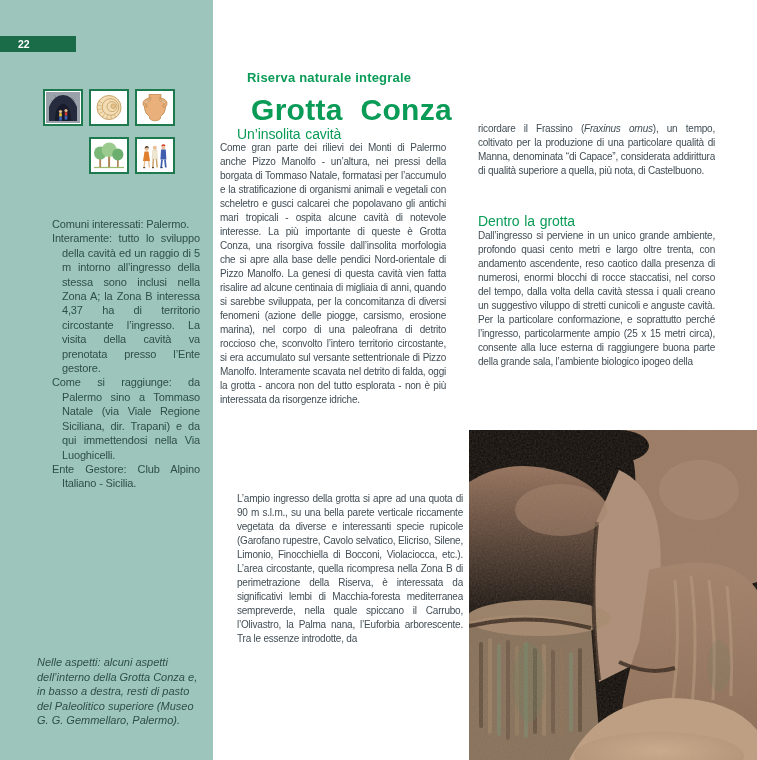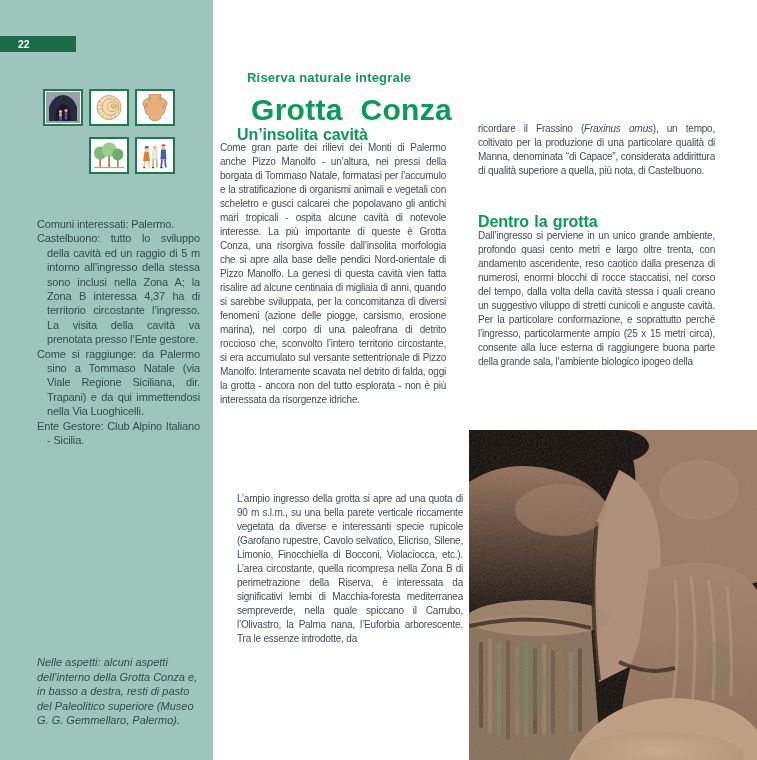--- a/index.html
+++ b/index.html
@@ -14,30 +14,30 @@
   .picto{position:absolute;width:40px;height:37px;background:#ffffff;
          border:2.5px solid #1d7a4e;box-sizing:border-box;padding:1px;}
   .picto svg{display:block;width:100%;height:100%;}
   #ic-cave{left:43px;top:89px}
   #ic-fossil{left:89px;top:89px}
   #ic-amphora{left:135px;top:89px}
   #ic-trees{left:89px;top:137px}
   #ic-visitors{left:135px;top:137px}
   .info{position:absolute;left:37px;top:217px;width:163px;color:#2e4f4b;
         font-size:11px;line-height:14.4px;letter-spacing:-0.15px;text-align:justify;}
-  .info .entry{padding-left:10px;text-indent:-10px;}
+  .info .entry{padding-left:10px;text-indent:-10px;margin-left:15px;}
   .caption{position:absolute;left:37px;top:655px;width:163px;color:#2e4f4b;
            font-size:11px;line-height:14.5px;font-style:italic;}
 
   
   .kicker{position:absolute;left:247px;top:62px;color:#0a9b57;font-weight:bold;
           font-size:13px;letter-spacing:0.2px;margin-top:8px;}
   .title{position:absolute;left:235px;top:77px;color:#0a9b57;font-weight:bold;
          font-size:30px;letter-spacing:0.3px;word-spacing:9px;}
-  .h2{position:absolute;color:#0a9b57;font-weight:bold;font-size:16px;
+  .h2{position:absolute;color:#0a9b57;font-weight:normal;font-size:14px;
       letter-spacing:-0.1px;word-spacing:1px;white-space:nowrap;}
   #h-insolita{left:237px;top:126px}
   #h-eco{left:237px;top:477px}
   #h-dentro{left:478px;top:213px}
   .body-par{position:absolute;color:#414d55;font-size:10px;line-height:14px;
             letter-spacing:-0.22px;text-align:justify;overflow:hidden;}
   #p1{left:220px;top:141px;width:226px;max-height:333px}
   #p2{left:237px;top:492px;width:226px;max-height:192px}
   #p3{left:478px;top:122px;width:237px;max-height:89px}
   #p4{left:478px;top:229px;width:237px;max-height:198px}
@@ -131,21 +131,21 @@
         <circle cx="25.4" cy="7.7" r="1.9" fill="#e9bd96"></circle>
         <path d="M23 9.6 h4.8 l.6 10 h-6 Z" fill="#3f5fae"></path>
         <rect x="5.2" y="27" width="2" height="1.2" fill="#5a4632"></rect>
         <rect x="14" y="27" width="2" height="1.2" fill="#5a4632"></rect>
         <rect x="22.4" y="27" width="2.2" height="1.2" fill="#2c3b66"></rect>
       </svg>
     </div>
 
     <div class="info">
       <div class="entry"><span>Comuni interessati:</span><span> Palermo.</span></div>
-      <div class="entry"><span>Castelbuono:</span><span> tutto lo sviluppo della cavità ed un raggio di 5 m intorno all’ingresso della stessa sono inclusi nella Zona A; la Zona B interessa 4,37 ha di territorio circostante l’ingresso. La visita della cavità va prenotata presso l’Ente gestore.</span></div>
+      <div class="entry"><span>Interamente:</span><span> tutto lo sviluppo della cavità ed un raggio di 5 m intorno all’ingresso della stessa sono inclusi nella Zona A; la Zona B interessa 4,37 ha di territorio circostante l’ingresso. La visita della cavità va prenotata presso l’Ente gestore.</span></div>
       <div class="entry"><span>Come si raggiunge:</span><span> da Palermo sino a Tommaso Natale (via Viale Regione Siciliana, dir. Trapani) e da qui immettendosi nella Via Luoghicelli.</span></div>
       <div class="entry"><span>Ente Gestore:</span><span> Club Alpino Italiano - Sicilia.</span></div>
     </div>
 
     <div class="caption">
       <span>Nelle aspetti:</span><span> alcuni aspetti dell’interno della Grotta Conza e, in basso a destra, resti di pasto del Paleolitico superiore (Museo G. G. Gemmellaro, Palermo).</span>
     </div>
   </aside>
 
   <div class="kicker">Riserva naturale integrale</div>

